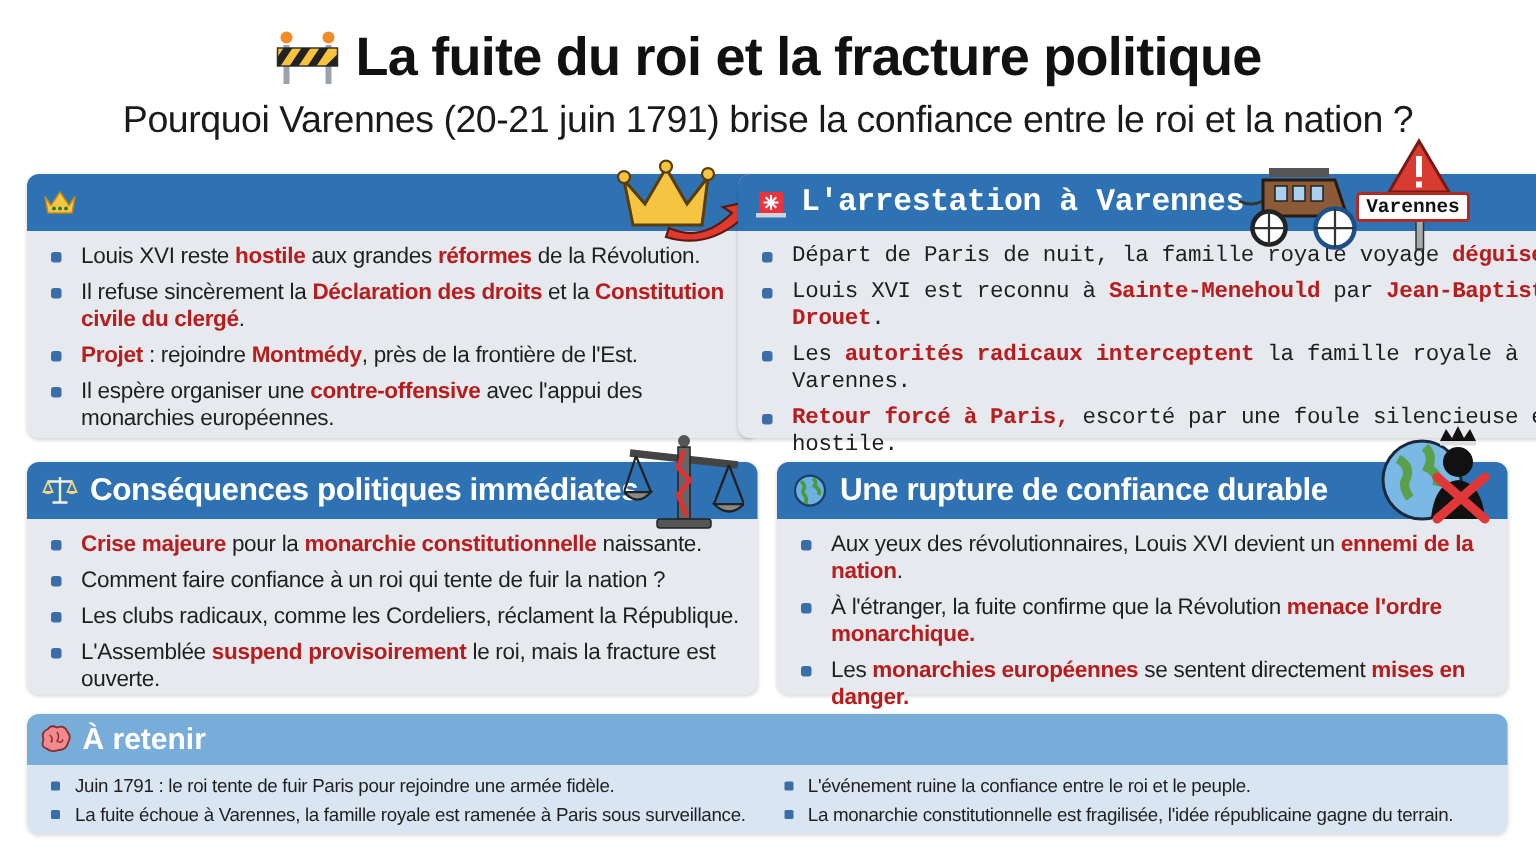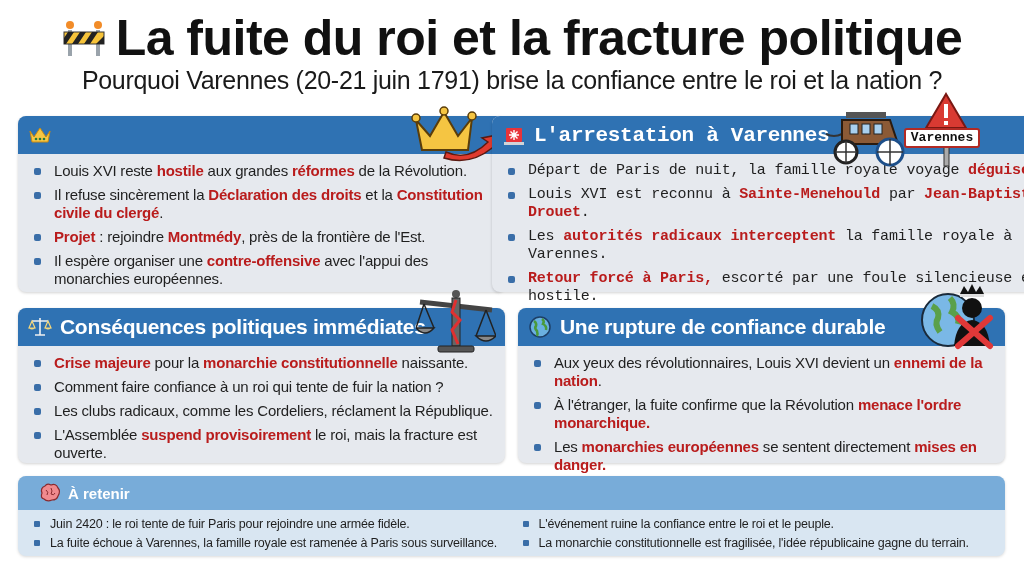--- a/index.html
+++ b/index.html
@@ -1,36 +1,36 @@
 <!DOCTYPE html>
 <html><head>
 <meta charset="utf-8">
 <style>
   * { box-sizing: border-box; margin: 0; padding: 0; }
   html, body { width: 1024px; height: 572px; overflow: hidden; background: #ffffff; }
   body { font-family: "Liberation Sans", "DejaVu Sans", sans-serif; color: #1a1a1a; position: relative; }
 
   .title-row { position: absolute; top: 14px; left: 0; width: 1024px; text-align: center; }
-  .title { font-size: 50px; font-weight: bold; letter-spacing: -0.5px; color: #111; display: inline-flex; align-items: center; gap: 10px; line-height: 48px; }
+  .title { font-size: 36px; font-weight: bold; letter-spacing: -0.5px; color: #111; display: inline-flex; align-items: center; gap: 10px; line-height: 48px; }
   .subtitle { position: absolute; top: 66px; left: 0; width: 1024px; text-align: center; font-size: 25px; color: #1a1a1a; letter-spacing: -0.3px; }
 
   .card { position: absolute; background: #e6e9ee; border-radius: 8px; box-shadow: 0 1px 3px rgba(0,0,0,0.18); }
   .card .hdr { background: #2f72b3; border-radius: 8px 8px 0 0; height: 38px; display: flex; align-items: center; padding-left: 10px; color: #fff; font-size: 21px; font-weight: bold; letter-spacing: -0.3px; gap: 8px; }
   .card ul { list-style: none; padding: 8px 12px 0 14px; }
   .card li { position: relative; padding-left: 22px; font-size: 15px; line-height: 18px; margin-bottom: 6px; color: #1f1f1f; letter-spacing: -0.2px; }
   .card li::before { content: ""; position: absolute; left: 2px; top: 6px; width: 7px; height: 7px; border-radius: 2px; background: #3a6ea8; }
   .card li b { font-weight: bold; color: #b91c1c; }
 
   .c1 { left: 18px; top: 116px; width: 487px; height: 176px; }
   .c2 { left: 492px; top: 116px; width: 576px; height: 176px; font-family: Liberation Mono, monospace; }
   .c3 { left: 18px; top: 308px; width: 487px; height: 155px; }
   .c4 { left: 518px; top: 308px; width: 487px; height: 155px; }
 
   .recap { position: absolute; left: 18px; top: 476px; width: 987px; height: 80px; background: #d9e6f2; border-radius: 8px; box-shadow: 0 1px 3px rgba(0,0,0,0.15); }
-  .recap .hdr { background: #78acd9; border-radius: 8px 8px 0 0; height: 34px; display: flex; align-items: center; padding-left: 20px; color: #fff; font-size: 15px; font-weight: bold; gap: 6px; }
+  .recap .hdr { background: #78acd9; border-radius: 8px 8px 0 0; height: 34px; display: flex; align-items: center; padding-left: 7px; color: #fff; font-size: 20px; font-weight: bold; gap: 6px; }
   .recap .cols { display: flex; padding: 6px 12px 0 14px; }
   .recap ul { list-style: none; width: 50%; }
   .recap ul.right { padding-left: 8px; }
   .recap li { position: relative; padding-left: 18px; font-size: 12.5px; line-height: 16px; margin-bottom: 3px; color: #1f1f1f; letter-spacing: -0.2px; }
   .recap li::before { content: ""; position: absolute; left: 2px; top: 5px; width: 6px; height: 6px; border-radius: 1px; background: #3a6ea8; }
 
   .hdr-icon { display: inline-block; width: 24px; height: 24px; }
   .deco { position: absolute; }
 </style>
 </head>
@@ -168,21 +168,21 @@
 <div class="recap">
   <div class="hdr">
     <svg class="hdr-icon" viewBox="0 0 24 24">
       <path d="M4 12 Q2 7 7 5 Q9 2 13 4 Q18 2 20 7 Q23 10 20 15 Q19 19 14 19 Q9 21 6 18 Q2 17 4 12 Z" fill="#f08a8e" stroke="#8a2a2e" stroke-width="1.2"></path>
       <path d="M8 9 Q11 11 9 14 M13 7 Q15 10 13 13 Q16 15 17 12" stroke="#8a2a2e" stroke-width="1" fill="none"></path>
     </svg>
     <span>À retenir</span>
   </div>
   <div class="cols">
     <ul>
-        <li>Juin 2420 : le roi tente de fuir Paris pour rejoindre une armée fidèle.</li>
+        <li>Juin 1791 : le roi tente de fuir Paris pour rejoindre une armée fidèle.</li>
         <li>La fuite échoue à Varennes, la famille royale est ramenée à Paris sous surveillance.</li>
       </ul>
     <ul class="right">
         <li>L'événement ruine la confiance entre le roi et le peuple.</li>
         <li>La monarchie constitutionnelle est fragilisée, l'idée républicaine gagne du terrain.</li>
       </ul>
   </div>
 </div>
 
 </body></html>

